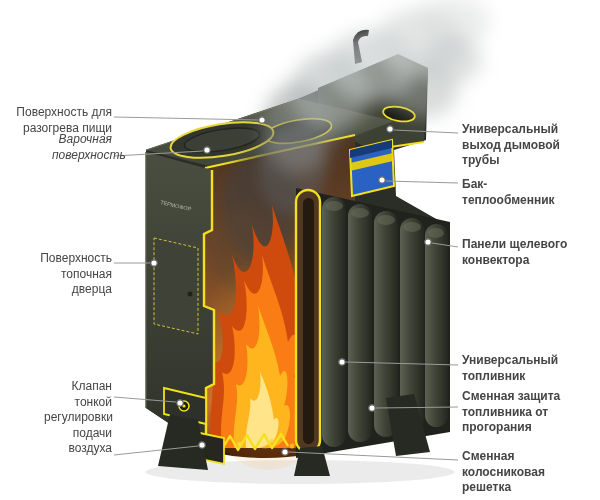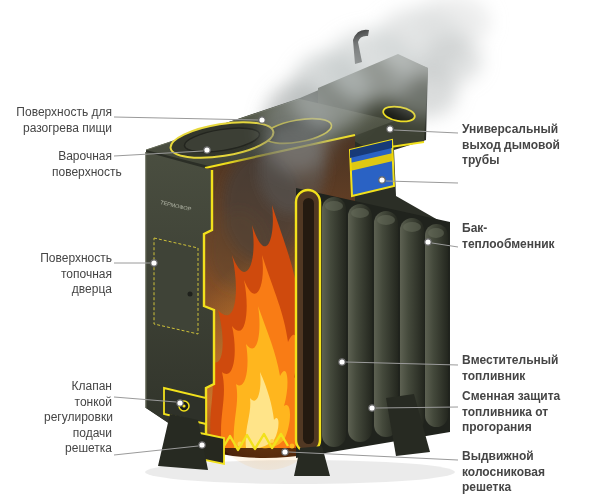--- a/index.html
+++ b/index.html
@@ -189,23 +189,24 @@
       <circle cx="390" cy="129" r="3.2"></circle>
       <circle cx="382" cy="180" r="3.2"></circle>
       <circle cx="428" cy="242" r="3.2"></circle>
       <circle cx="342" cy="362" r="3.2"></circle>
       <circle cx="372" cy="408" r="3.2"></circle>
       <circle cx="285" cy="452" r="3.2"></circle>
     </g>
   </svg>
 
   <div class="label left" style="right:488px;top:105px;width:96px;">Поверхность для разогрева пищи</div>
-  <div class="label left" style="right:488px;top:149px;width:60px;">Варочная поверхность</div>
+  <div class="label left" style="right:488px;top:132px;width:60px;font-style:italic;">Варочная поверхность</div>
   <div class="label left" style="right:488px;top:251px;width:78px;">Поверхность топочная дверца</div>
-  <div class="label left" style="right:488px;top:379px;width:68px;">Клапан тонкой регулировки подачи решетка</div>
+  <div class="label left" style="right:488px;top:379px;width:68px;">Клапан тонкой регулировки подачи воздуха</div>
 
   <div class="label right" style="left:462px;top:122px;width:108px;">Универсальный выход дымовой трубы</div>
-  <div class="label right" style="left:462px;top:177px;width:108px;margin-top:44px;">Бак-теплообменник</div>
-  <div class="label right" style="left:462px;top:353px;width:108px;">Вместительный топливник</div>
+  <div class="label right" style="left:462px;top:177px;width:108px;">Бак-теплообменник</div>
+  <div class="label right" style="left:462px;top:237px;width:108px;">Панели щелевого конвектора</div>
+  <div class="label right" style="left:462px;top:353px;width:108px;">Универсальный топливник</div>
   <div class="label right" style="left:462px;top:389px;width:108px;">Сменная защита топливника от прогорания</div>
-  <div class="label right" style="left:462px;top:449px;width:108px;">Выдвижной колосниковая решетка</div>
+  <div class="label right" style="left:462px;top:449px;width:108px;">Сменная колосниковая решетка</div>
 
 </div>
 
 </body></html>

